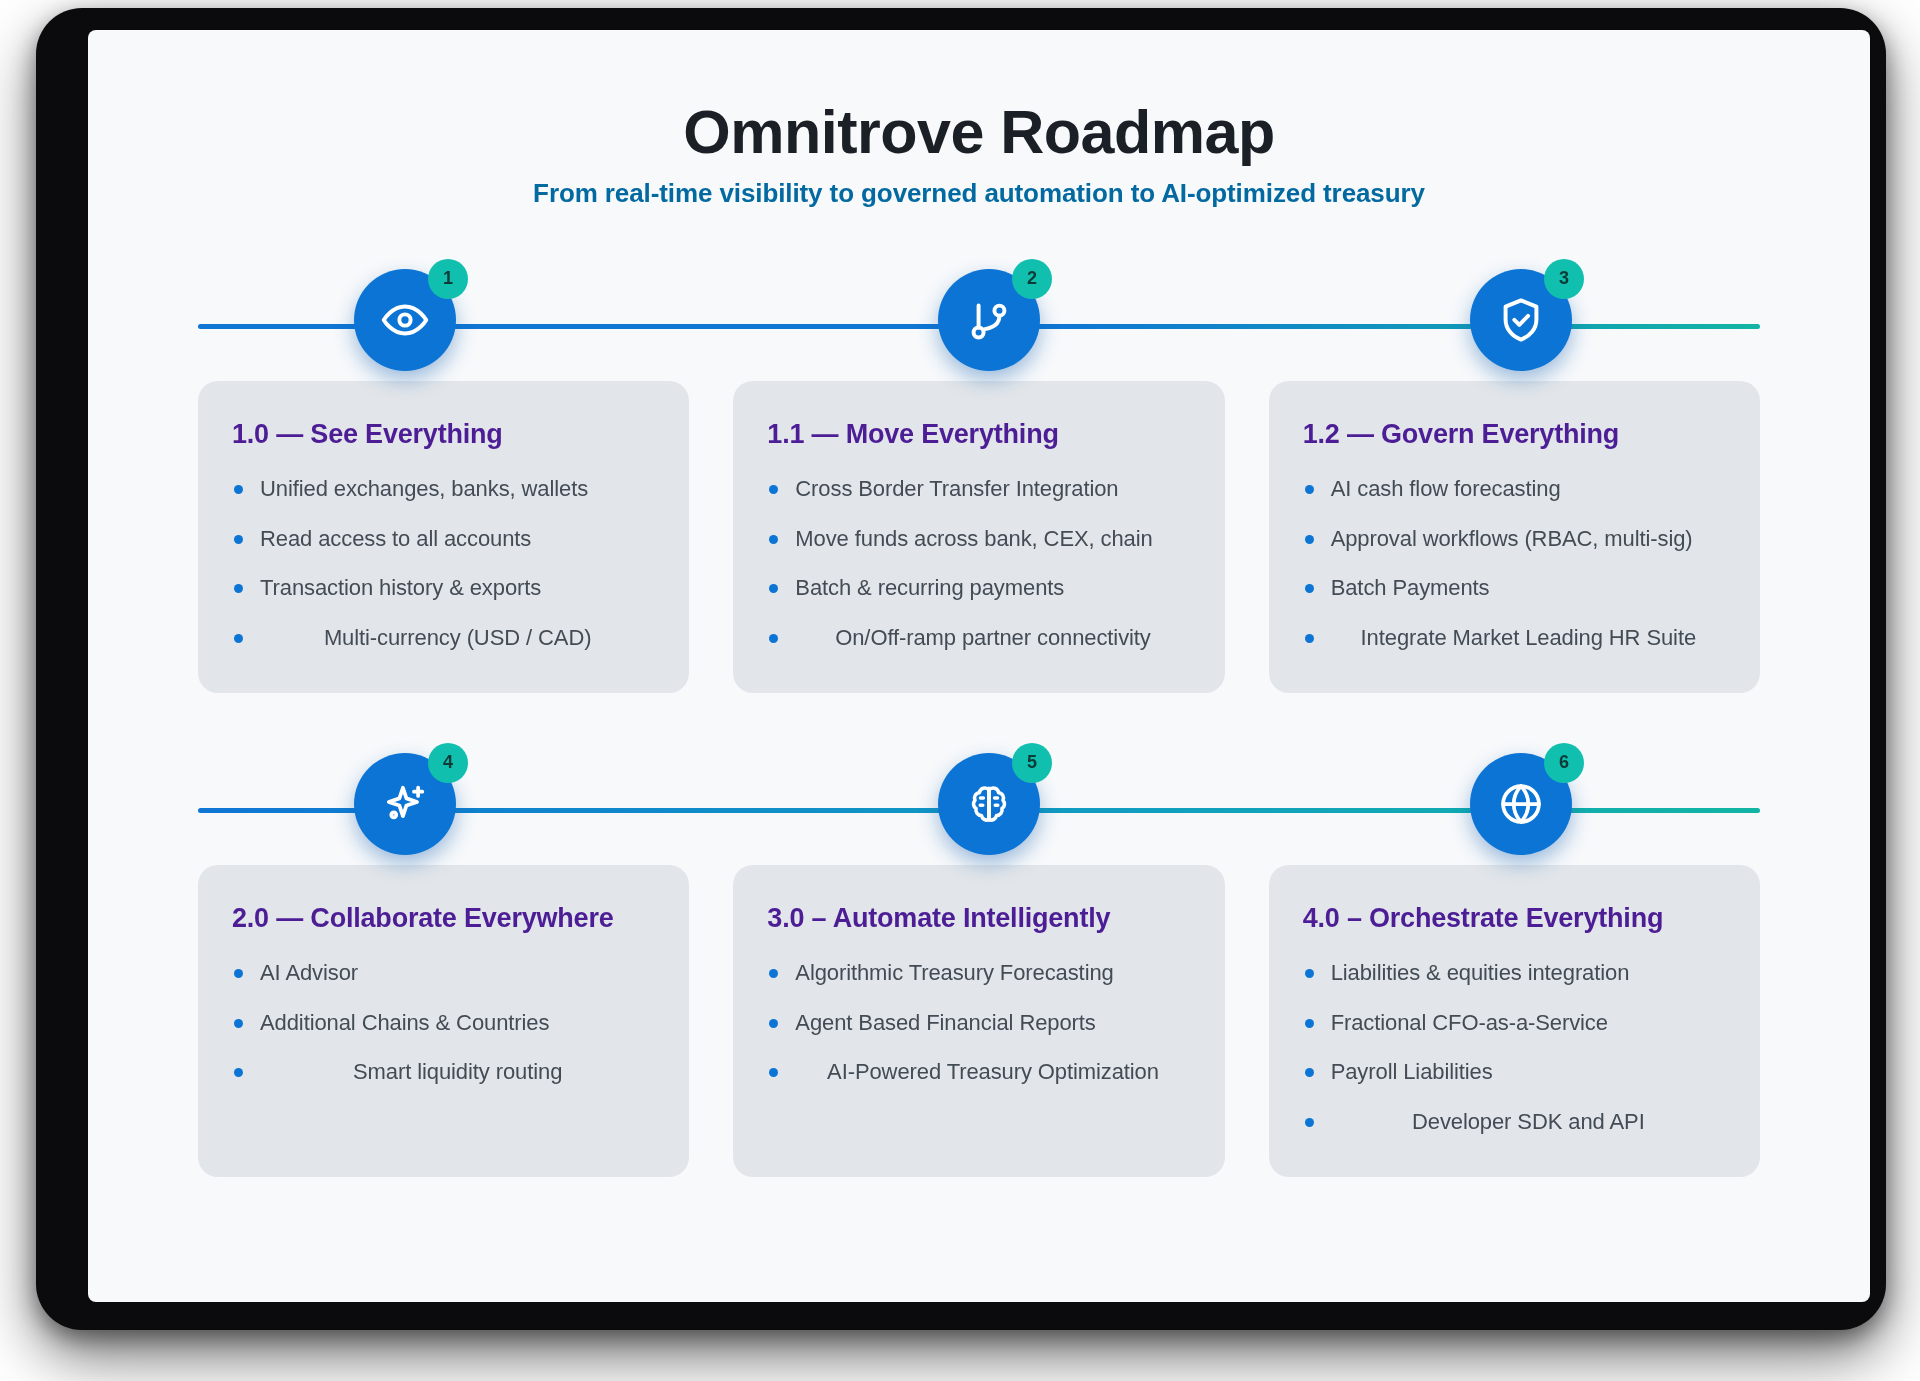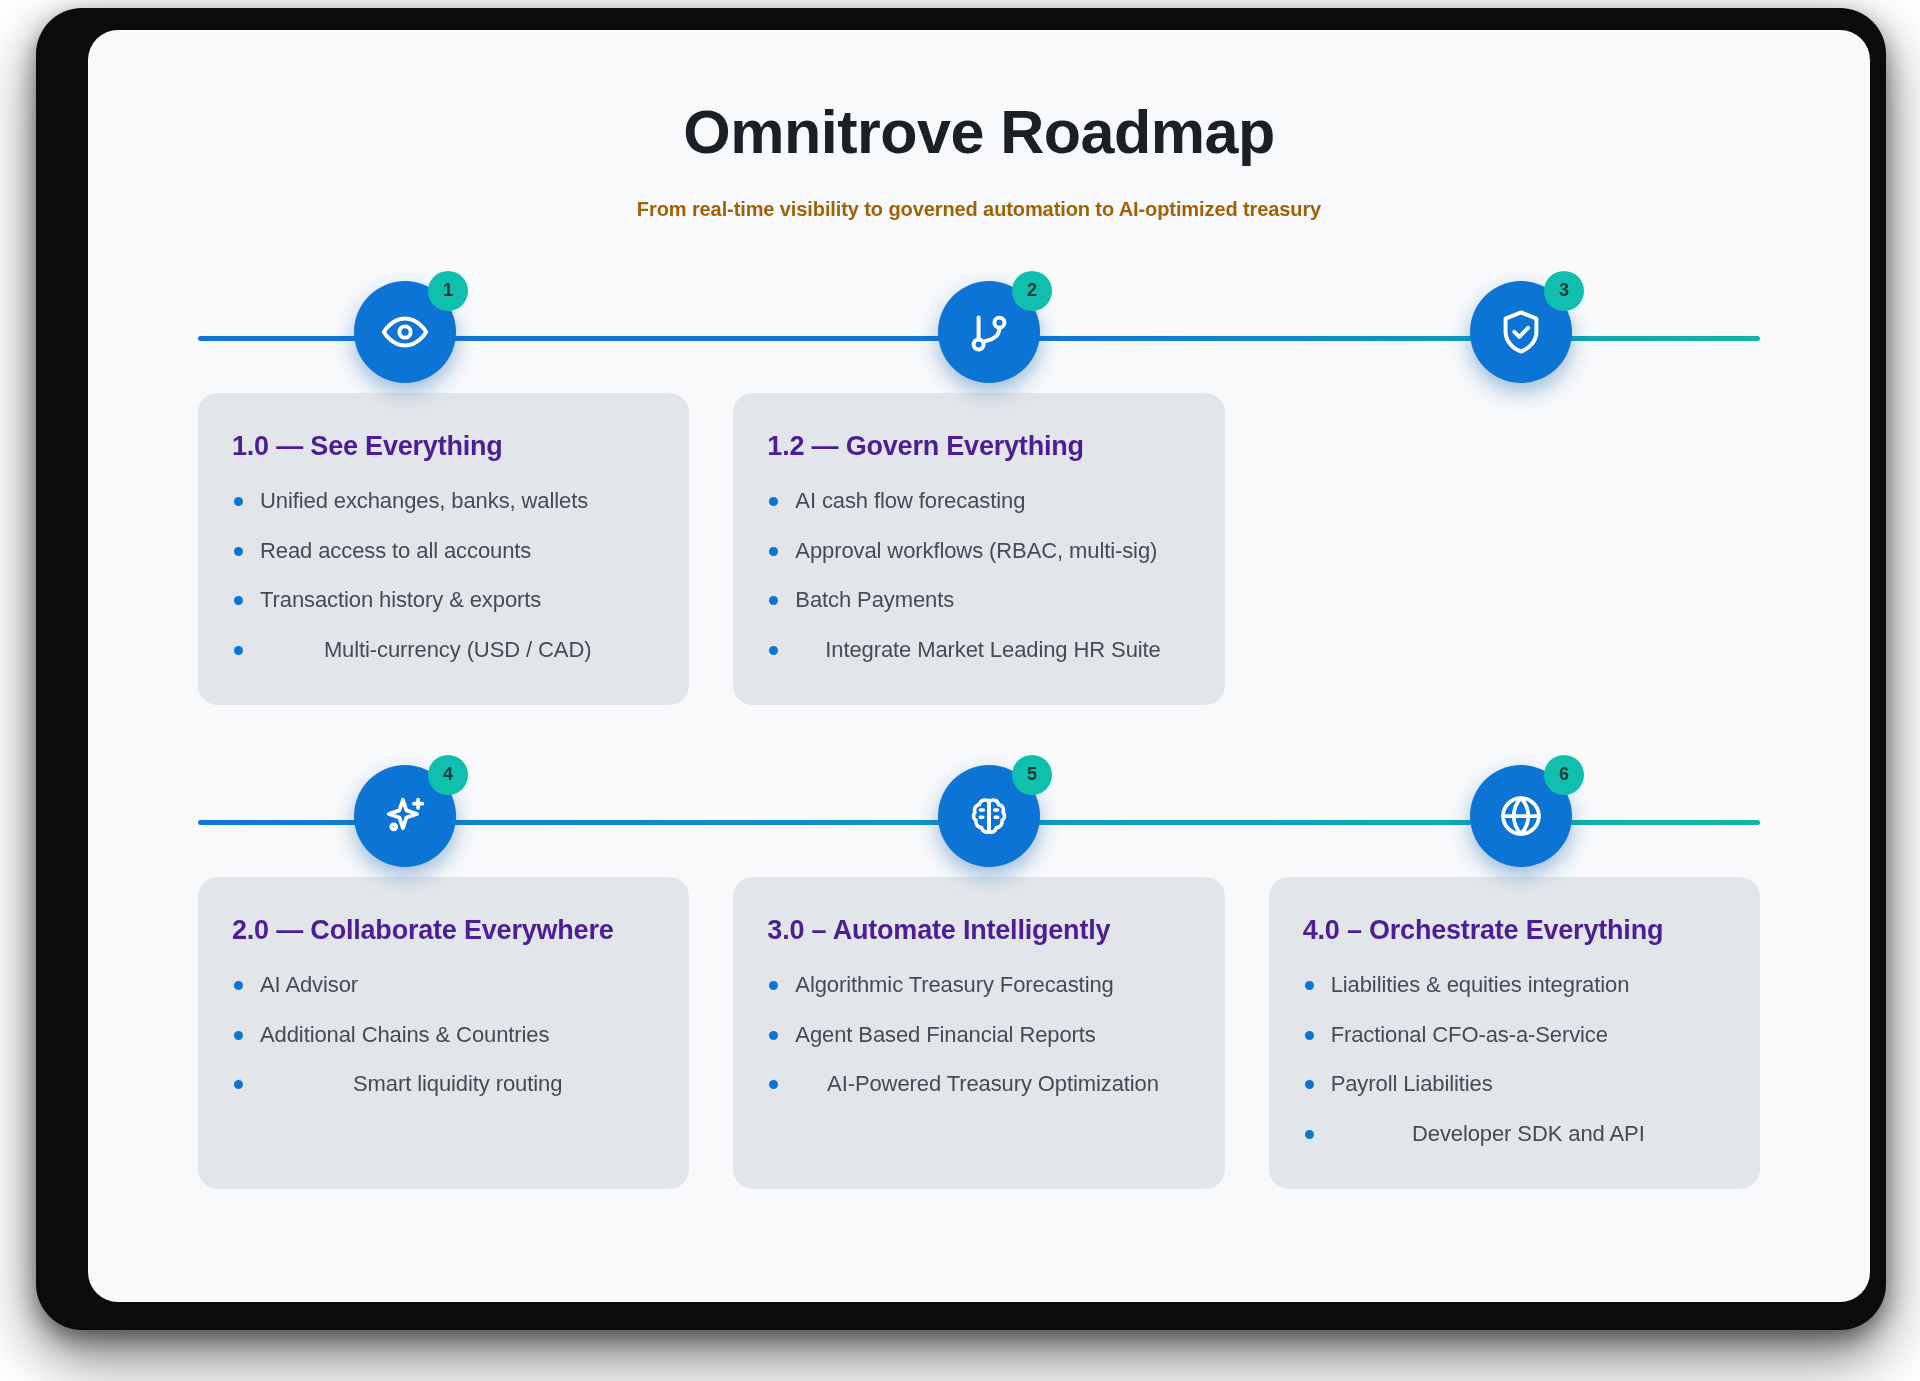--- a/index.html
+++ b/index.html
@@ -23,42 +23,42 @@
     box-shadow: 0 26px 60px rgba(0,0,0,0.55), 0 8px 22px rgba(0,0,0,0.4);
   }
 
   #screen {
     position: absolute;
     left: 52px;
     top: 22px;
     width: 1782px;
     height: 1272px;
     background: #f7f9fb;
-    border-radius: 30px;
+    border-radius: 8px;
     overflow: hidden;
   }
 
   #page-header {
     padding-top: 70px;
     text-align: center;
   }
 
   #page-title {
     font-size: 61px;
     font-weight: 700;
     letter-spacing: -0.5px;
     color: #1b1f26;
     line-height: 1.08;
   }
 
   #page-subtitle {
-    margin-top: 32px;
-    font-size: 20px;
+    margin-top: 12px;
+    font-size: 26px;
     font-weight: 600;
-    color: #a16207;
+    color: #0369a1;
     letter-spacing: -0.1px;
   }
 
   .roadmap-row {
     position: relative;
     margin-top: 42px;
   }
 
   .rail-zone {
     position: relative;
@@ -220,20 +220,29 @@
         <article class="phase-card">
           <h2 class="phase-card-title">1.0 — See Everything</h2>
           <ul class="bullet-list">
             <li class="bullet-item">Unified exchanges, banks, wallets</li>
             <li class="bullet-item">Read access to all accounts</li>
             <li class="bullet-item">Transaction history &amp; exports</li>
             <li class="bullet-item">Multi-currency (USD / CAD)</li>
           </ul>
         </article>
 
+        <article class="phase-card">
+          <h2 class="phase-card-title">1.1 — Move Everything</h2>
+          <ul class="bullet-list">
+            <li class="bullet-item">Cross Border Transfer Integration</li>
+            <li class="bullet-item">Move funds across bank, CEX, chain</li>
+            <li class="bullet-item">Batch &amp; recurring payments</li>
+            <li class="bullet-item">On/Off-ramp partner connectivity</li>
+          </ul>
+        </article>
 
         <article class="phase-card">
           <h2 class="phase-card-title">1.2 — Govern Everything</h2>
           <ul class="bullet-list">
             <li class="bullet-item">AI cash flow forecasting</li>
             <li class="bullet-item">Approval workflows (RBAC, multi-sig)</li>
             <li class="bullet-item">Batch Payments</li>
             <li class="bullet-item">Integrate Market Leading HR Suite</li>
           </ul>
         </article>

